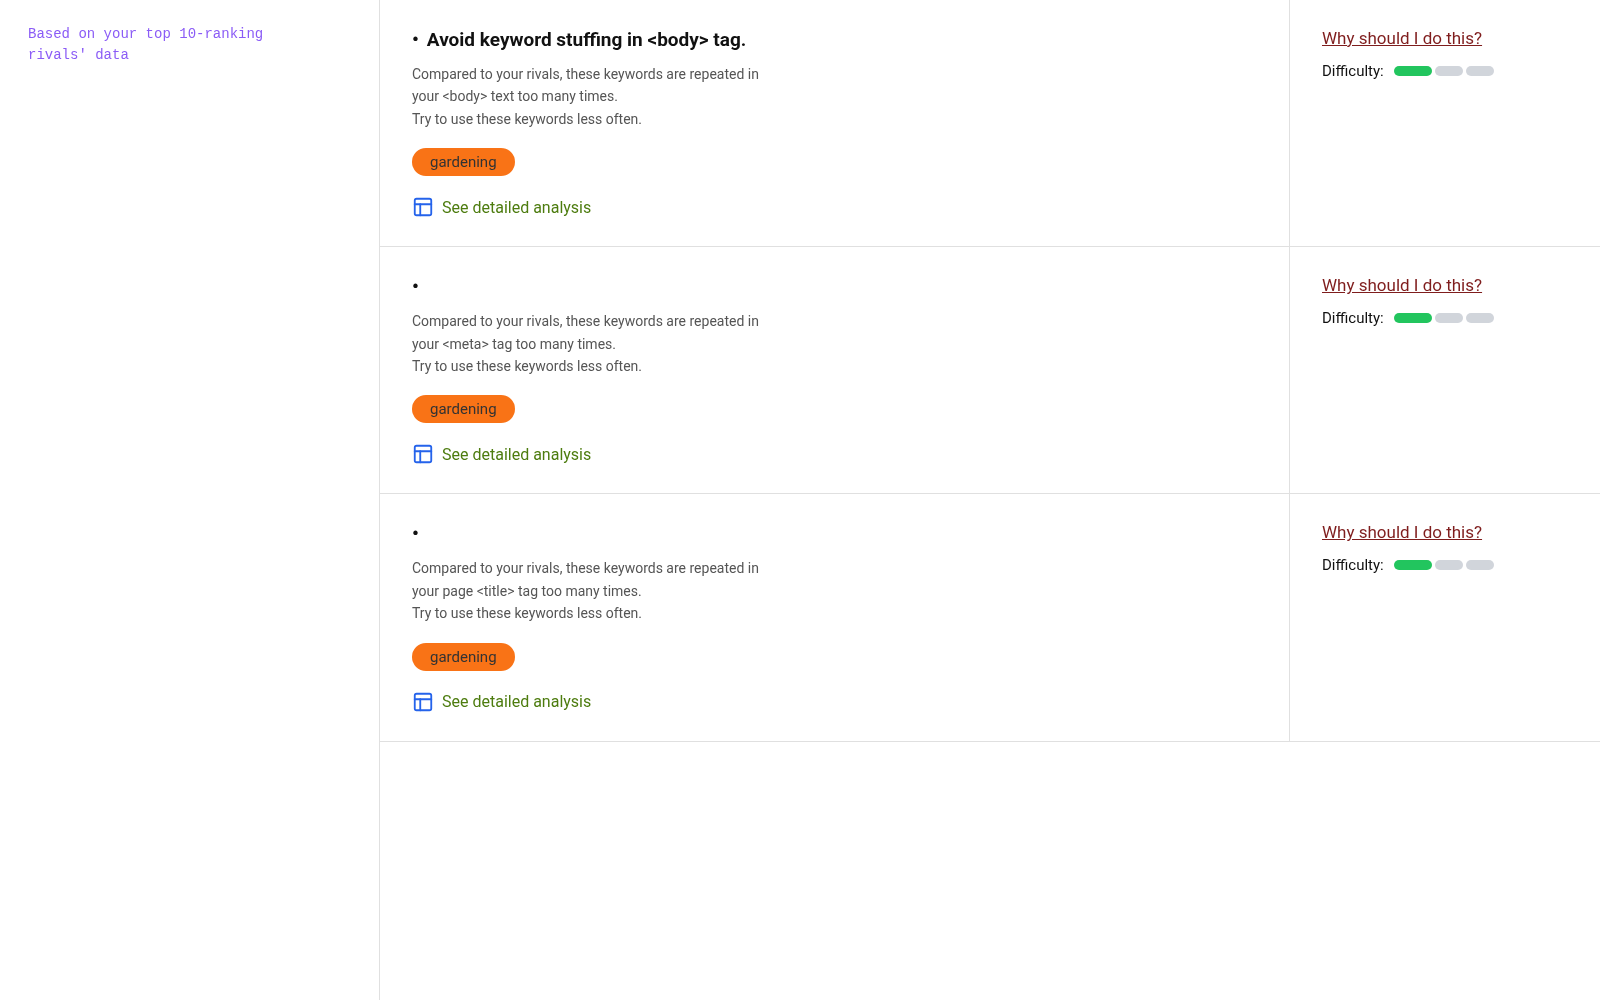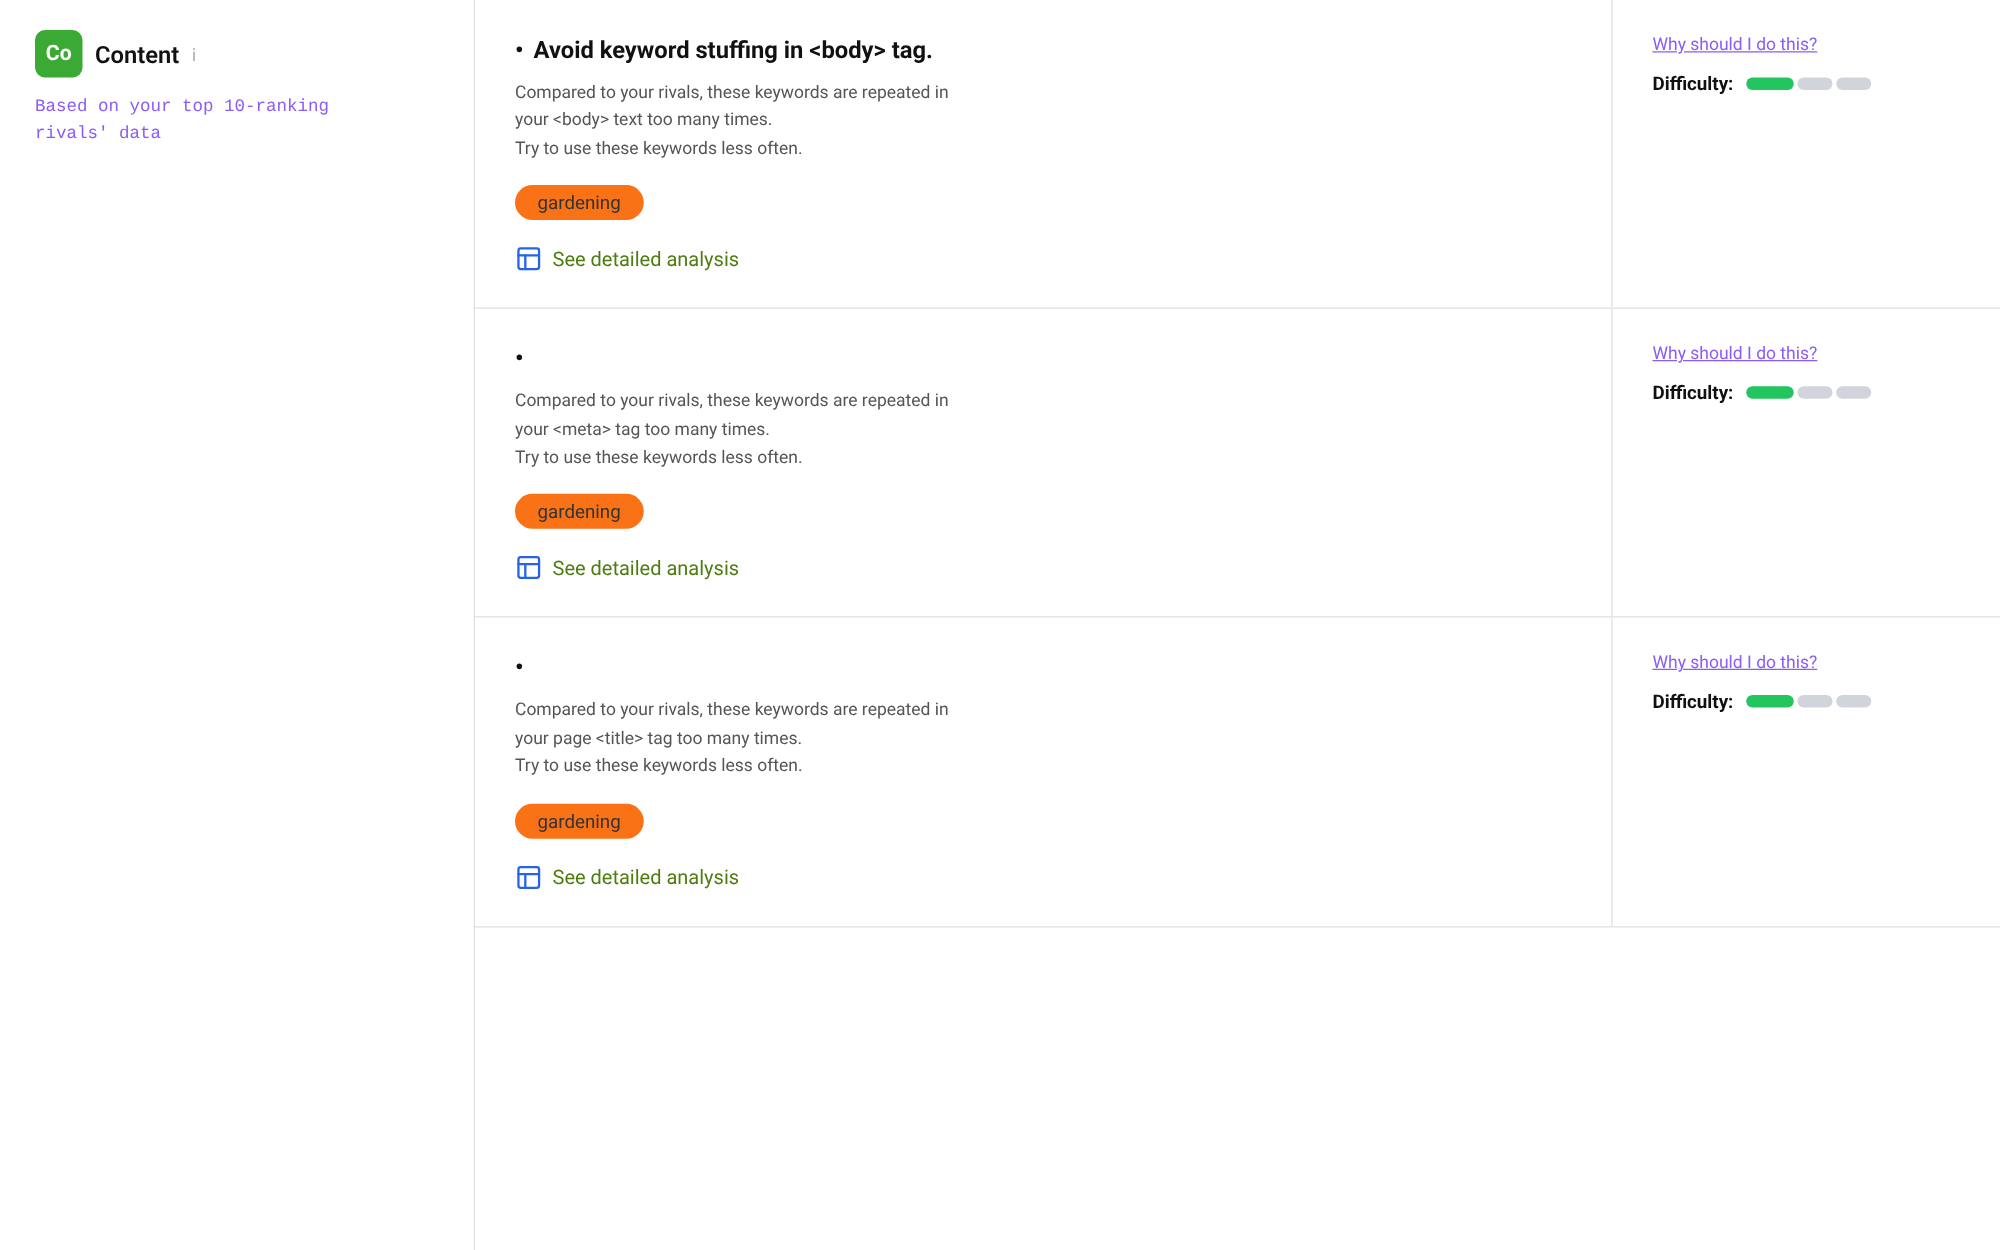--- a/index.html
+++ b/index.html
@@ -134,35 +134,35 @@
       flex-shrink: 0;
     }
 
     .recommendation-meta {
       width: 310px;
       min-width: 310px;
       padding: 28px 32px;
     }
 
     .why-link {
-      color: #8b5cf6;
-      font-size: 14px;
+      color: #7f1d1d;
+      font-size: 17px;
       text-decoration: underline;
       cursor: pointer;
       display: block;
       margin-bottom: 14px;
     }
 
     .difficulty-row {
       display: flex;
       align-items: center;
       gap: 10px;
       font-size: 15px;
       color: #111;
-      font-weight: 700;
+      font-weight: 400;
     }
 
     .difficulty-bar-container {
       display: flex;
       gap: 3px;
       align-items: center;
     }
 
     .difficulty-bar {
       height: 10px;
@@ -183,27 +183,20 @@
       width: 28px;
       background: #d1d5db;
     }
   </style>
 </head>
 <body>
 
 <div class="page-container">
 
   <div class="sidebar">
-    <div class="sidebar-header">
-      <div class="sidebar-logo">
-        <span>Co</span>
-      </div>
-      <span class="sidebar-title">Content</span>
-      <span class="sidebar-info-icon">ℹ</span>
-    </div>
     <p class="sidebar-description">Based on your top 10-ranking<br>rivals' data</p>
   </div>
 
   <div class="main-content">
 
     <div class="recommendation-row">
       <div class="recommendation-body">
         <div class="recommendation-title">
           <span class="bullet">•</span>
           <span>Avoid keyword stuffing in &lt;body&gt; tag.</span>

